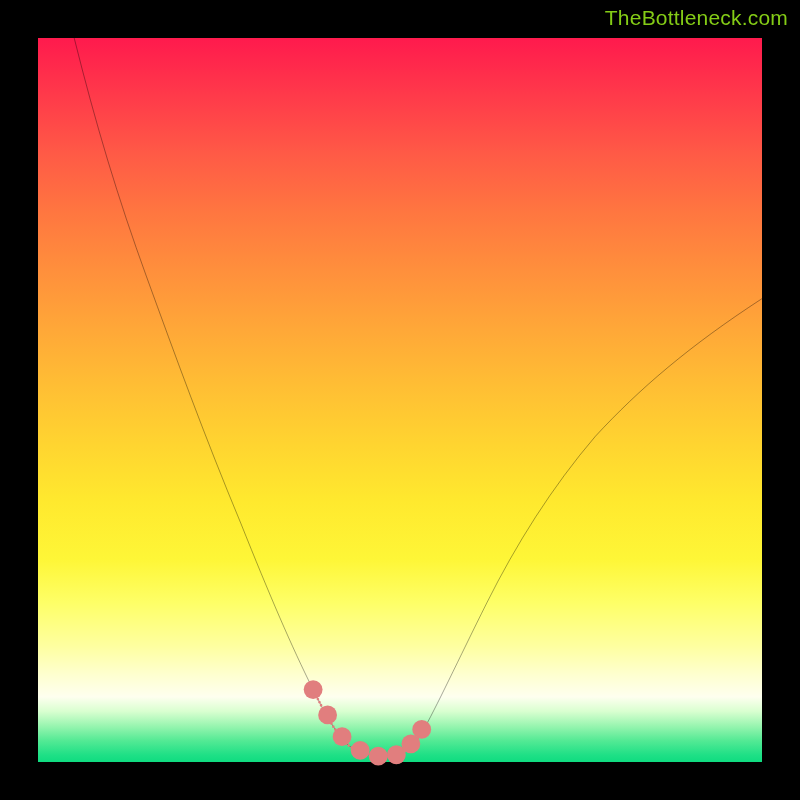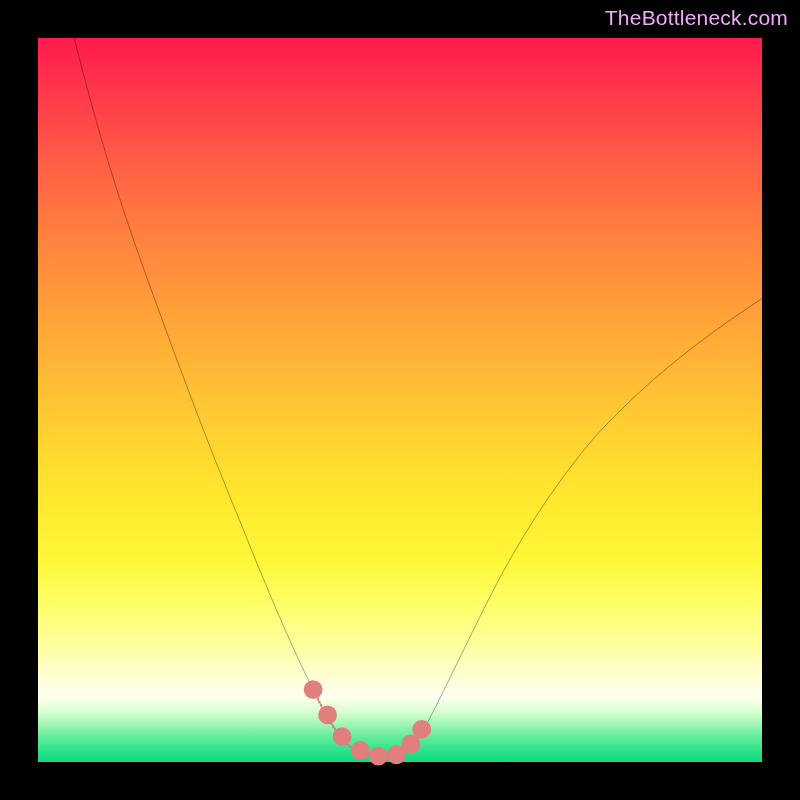--- a/index.html
+++ b/index.html
@@ -54,21 +54,21 @@
     left: 0;
     top: 0;
     width: 724px;
     height: 724px;
     overflow: visible;
   }
   .watermark {
     position: absolute;
     top: 6px;
     right: 12px;
-    color: #f0abfc;
+    color: #84cc16;
     font-size: 21px;
     font-weight: 400;
     letter-spacing: 0.2px;
     user-select: none;
   }
 </style>
 </head>
 <body>
 
 <div class="frame">

